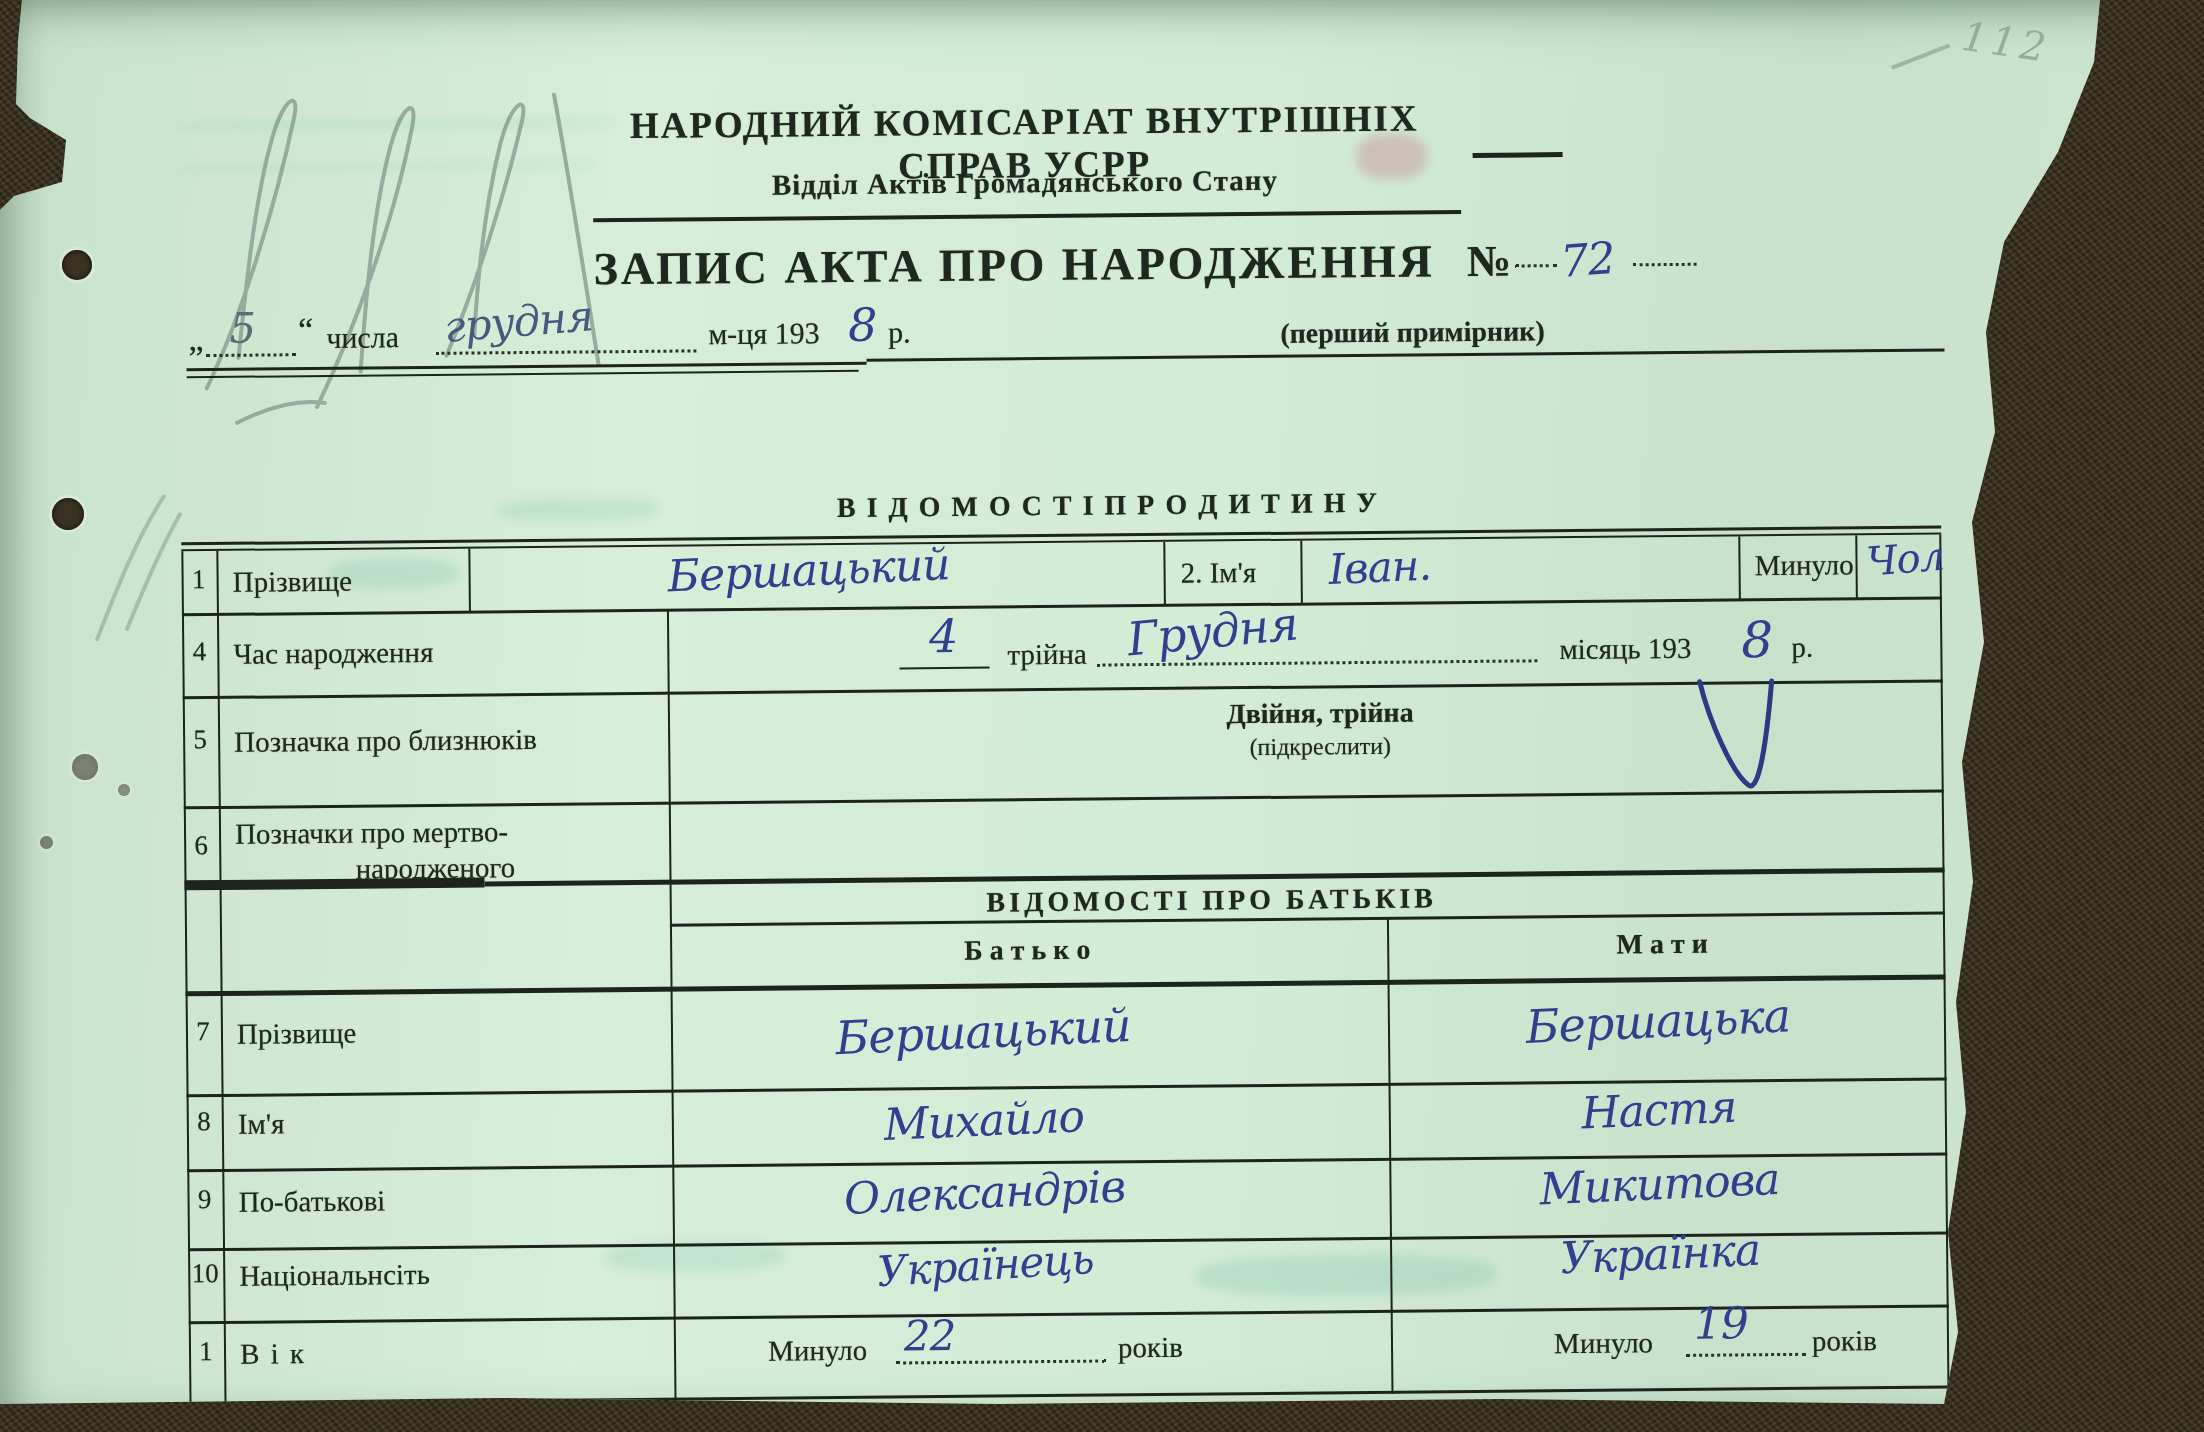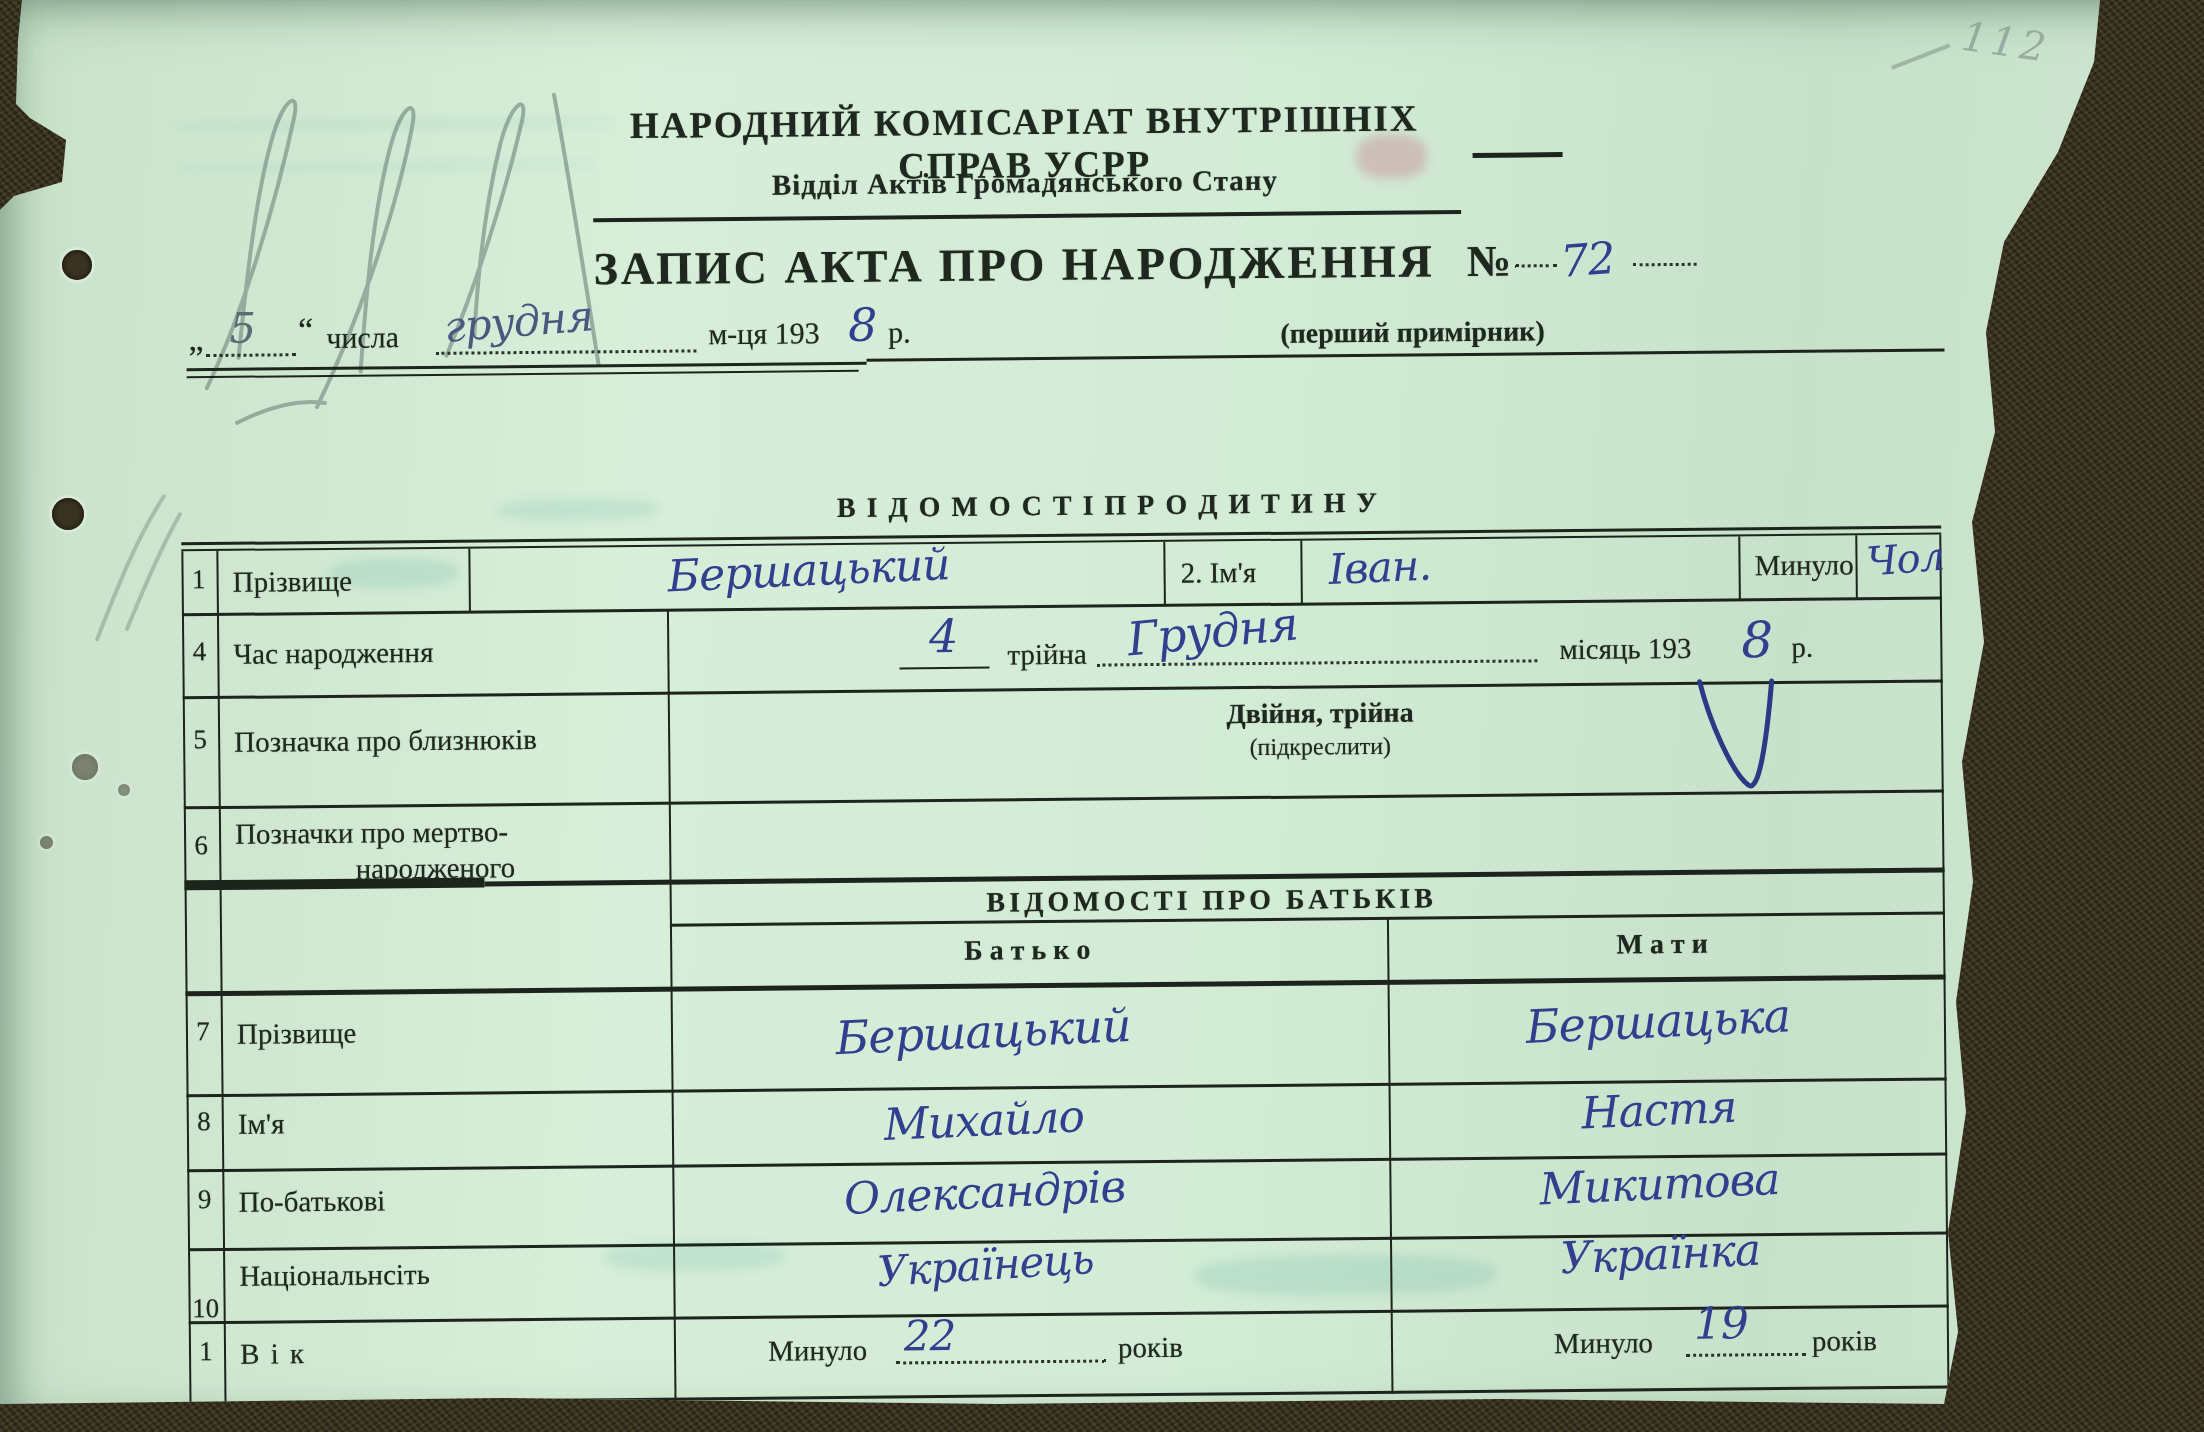--- a/index.html
+++ b/index.html
@@ -163,21 +163,21 @@
     <div class="abs hw center" style="left:690px;top:1094px;width:580px;font-size:44px;transform:rotate(-2deg);">Михайло</div>
     <div class="abs hw center" style="left:1410px;top:1090px;width:490px;font-size:44px;transform:rotate(-2deg);">Настя</div>
     <div class="rule" style="left:183px;top:1161px;width:1760px;height:3px;"></div>
 
     <div class="abs print center" style="left:182px;top:1176px;width:36px;font-size:27px;">9</div>
     <div class="abs print" style="left:234px;top:1178px;font-size:29px;">По-батькові</div>
     <div class="abs hw center" style="left:690px;top:1166px;width:580px;font-size:44px;transform:rotate(-2deg);">Олександрів</div>
     <div class="abs hw center" style="left:1410px;top:1164px;width:490px;font-size:44px;transform:rotate(-2deg);">Микитова</div>
     <div class="rule" style="left:183px;top:1240px;width:1760px;height:3px;"></div>
 
-    <div class="abs print center" style="left:180px;top:1250px;width:40px;font-size:27px;margin-top:35px;">10</div>
+    <div class="abs print center" style="left:180px;top:1250px;width:40px;font-size:27px;">10</div>
     <div class="abs print" style="left:234px;top:1252px;font-size:29px;">Національнсіть</div>
     <div class="abs hw center" style="left:690px;top:1240px;width:580px;font-size:42px;transform:rotate(-3deg);">Українець</div>
     <div class="abs hw center" style="left:1410px;top:1234px;width:490px;font-size:44px;transform:rotate(-2deg);">Українка</div>
     <div class="rule" style="left:183px;top:1313px;width:1760px;height:3px;"></div>
 
     <div class="abs print center" style="left:180px;top:1328px;width:40px;font-size:27px;">1</div>
     <div class="abs print" style="left:234px;top:1330px;font-size:29px;letter-spacing:2px;">В і к</div>
     <div class="abs print" style="left:762px;top:1332px;font-size:29px;">Минуло</div>
     <div class="abs hw" style="left:898px;top:1310px;font-size:42px;">22</div>
     <div class="dotted" style="left:890px;top:1360px;width:210px;"></div>

